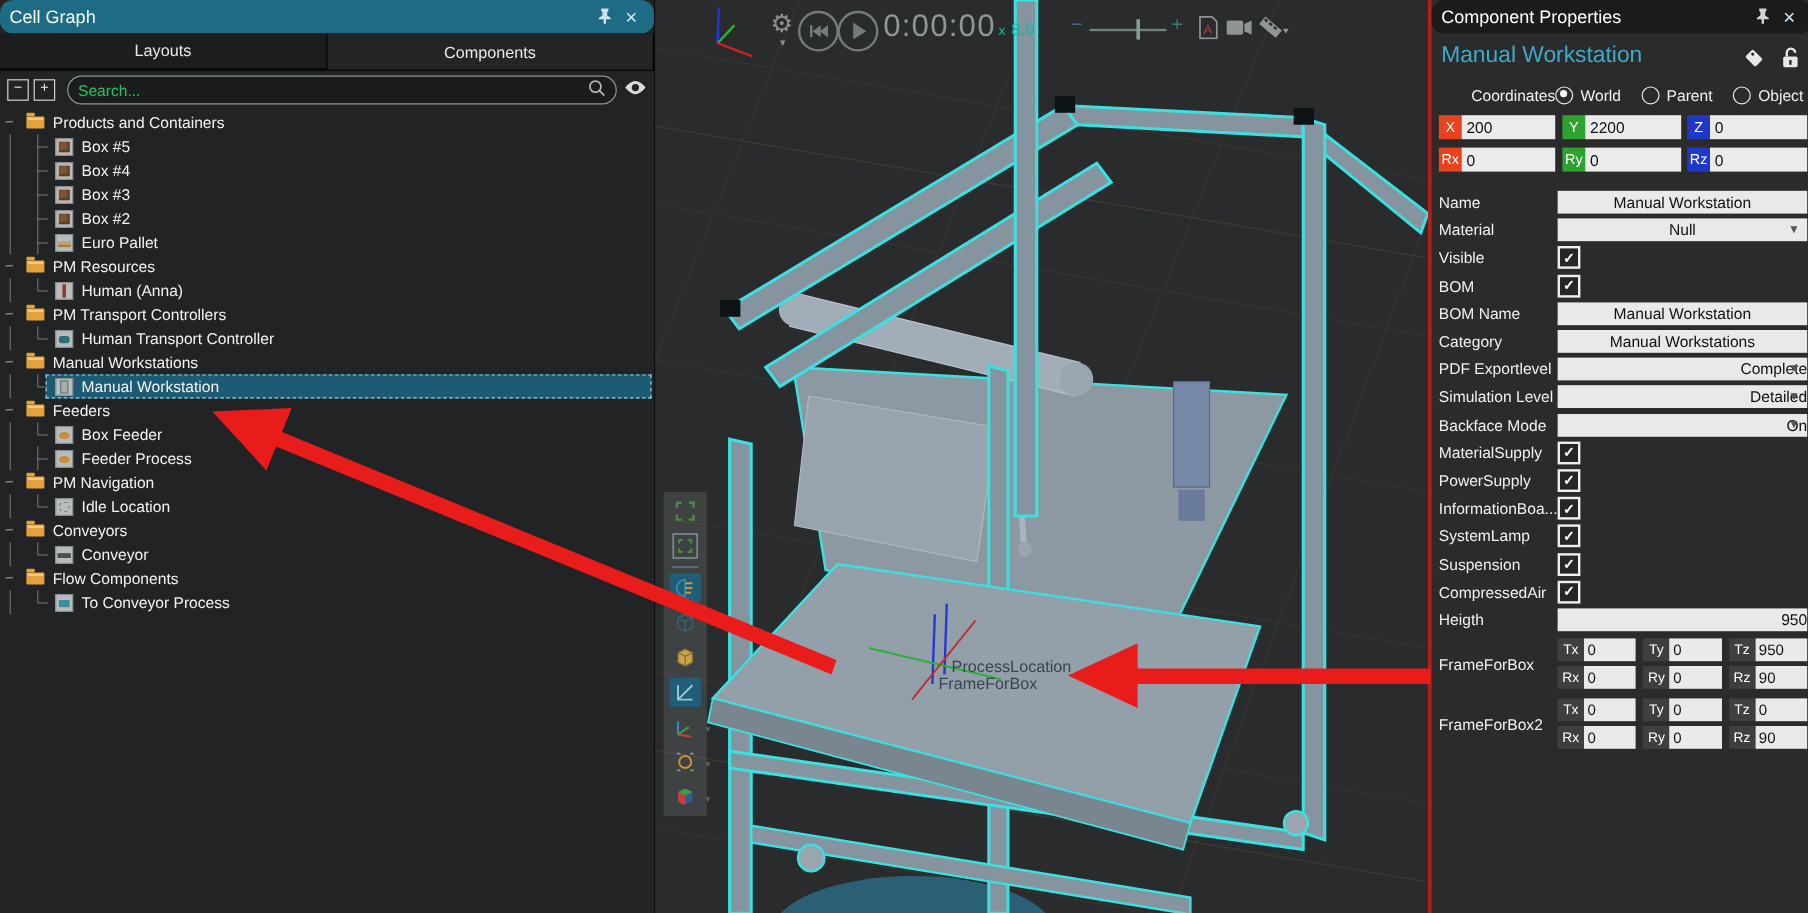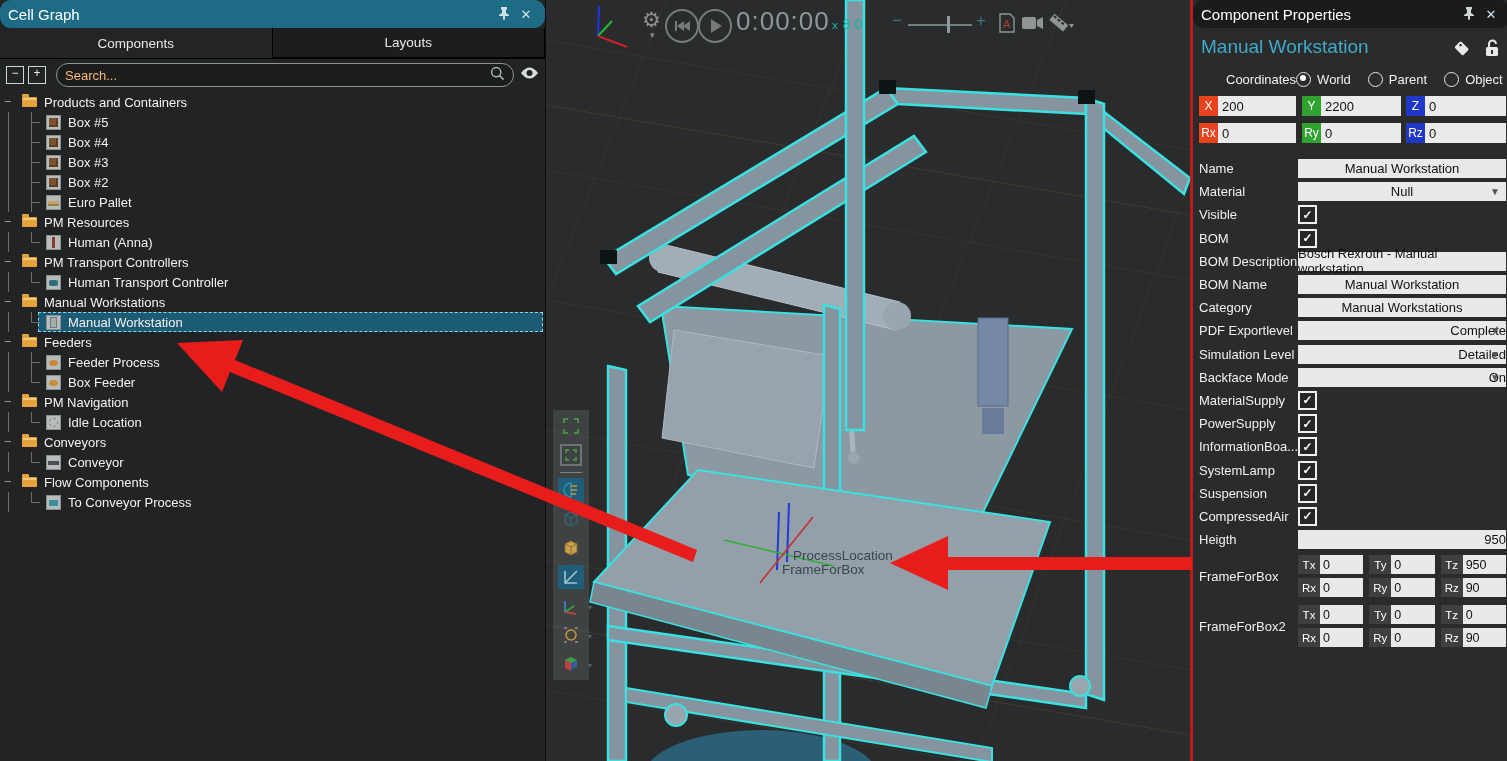--- a/index.html
+++ b/index.html
@@ -12,21 +12,21 @@
   .ph-title{flex:1;}
   .ph-ico{width:22px;text-align:center;color:#cfe2ea;font-size:13px;cursor:pointer;}
   #tabs{display:flex;height:30px;background:#161616;border-bottom:1px solid #000;}
   .tab{flex:1;display:flex;align-items:center;justify-content:center;font-size:13.5px;color:#e8e8e8;border-right:1px solid #000;}
   .tab.active{background:#232425;}
   .tab.inactive{background:#1d1d1e;border-bottom:1px solid #000;}
   #searchrow{height:32px;display:flex;align-items:center;padding:0 6px;background:#222324;}
   .sqbtn{width:16px;height:16px;border:1.5px solid #cfd4d4;color:#e8e8e8;font-size:12px;line-height:13px;
          text-align:center;margin-right:4px;background:transparent;}
   #searchpill{flex:1;height:22px;margin:0 6px;border:1.5px solid #8d9494;border-radius:12px;background:#1b1c1c;
-         display:flex;align-items:center;padding:0 8px;color:#fdba74;font-size:13px;}
+         display:flex;align-items:center;padding:0 8px;color:#22c55e;font-size:13px;}
   #searchpill .ph{flex:1;}
   
   #tree{position:absolute;top:92px;left:0;right:0;bottom:0;overflow:hidden;}
   .tree-row{position:relative;height:20px;display:flex;align-items:center;font-size:13px;color:#f2f2f2;}
   .tree-row .tlabel{position:relative;z-index:2;white-space:nowrap;}
   .expander{position:absolute;left:4px;top:0;height:20px;line-height:19px;color:#9a9a9a;font-size:13px;z-index:2;}
   .ficon{position:relative;z-index:2;width:15px;height:10px;background:#e3a23c;border-radius:1px;margin:0 7px 0 22px;}
   .ficon::before{content:"";position:absolute;top:-3px;left:0;width:7px;height:3px;background:#e3a23c;border-radius:1px 1px 0 0;}
   .ficon::after{content:"";position:absolute;top:1px;left:1px;right:1px;height:2px;background:#f6c878;}
   .rootline{position:absolute;left:8px;top:0;bottom:0;width:1px;background:#6d6d6d;z-index:1;}
@@ -110,22 +110,22 @@
     <div class="panel-header">
       <span class="ph-title">Cell Graph</span>
       <span class="ph-ico">
         <svg width="12" height="14" viewBox="0 0 12 14">
             <path d="M3 1h6v2l-1 1v3l3 2v1H7v3.5L6 14l-1-.5V10H1V9l3-2V4L3 3z" fill="#cfe2ea"></path>
           </svg>
       </span>
       <span class="ph-ico">✕</span>
     </div>
     <div id="tabs">
+      <div class="tab inactive">Layouts</div>
       <div class="tab active">Components</div>
-      <div class="tab inactive">Layouts</div>
     </div>
     <div id="searchrow">
       <div class="sqbtn">−</div>
       <div class="sqbtn">+</div>
       <div id="searchpill">
         <span class="ph">Search...</span>
         <span>
           <svg width="15" height="15" viewBox="0 0 15 15">
               <circle cx="6.2" cy="6.2" r="4.6" fill="none" stroke="#aeb4b4" stroke-width="1.5"></circle>
               <line x1="9.6" y1="9.6" x2="13.6" y2="13.6" stroke="#aeb4b4" stroke-width="1.5"></line>
@@ -214,33 +214,33 @@
           <span class="vline"></span>
           <span class="tick"></span>
           <span class="ti ti-workstation"></span>
           <span class="tlabel">Manual Workstation</span>
         </div>
         <div class="tree-row folder">
           <span class="expander">−</span>
           <span class="ficon"></span>
           <span class="tlabel">Feeders</span>
         </div>
+        <div class="tree-row item last">
+          <span class="rootline"></span>
+          <span class="vline"></span>
+          <span class="tick"></span>
+          <span class="ti ti-feeder"></span>
+          <span class="tlabel">Box Feeder</span>
+        </div>
         <div class="tree-row item">
           <span class="rootline"></span>
           <span class="vline"></span>
           <span class="tick"></span>
           <span class="ti ti-feeder"></span>
           <span class="tlabel">Feeder Process</span>
-        </div>
-        <div class="tree-row item last">
-          <span class="rootline"></span>
-          <span class="vline"></span>
-          <span class="tick"></span>
-          <span class="ti ti-feeder"></span>
-          <span class="tlabel">Box Feeder</span>
         </div>
         <div class="tree-row folder">
           <span class="expander">−</span>
           <span class="ficon"></span>
           <span class="tlabel">PM Navigation</span>
         </div>
         <div class="tree-row item last">
           <span class="rootline"></span>
           <span class="vline"></span>
           <span class="tick"></span>
@@ -547,26 +547,20 @@
         </div>
         <div class="prow">
           <span class="plabel">Visible</span>
           <div class="pcheck">✓</div>
         </div>
         <div class="prow">
           <span class="plabel">BOM</span>
           <div class="pcheck">✓</div>
         </div>
         <div class="prow">
-          <span class="plabel">BOM Description</span>
-          <div class="pfield">
-            <span>Bosch Rexroth - Manual workstation</span>
-          </div>
-        </div>
-        <div class="prow">
           <span class="plabel">BOM Name</span>
           <div class="pfield">
             <span>Manual Workstation</span>
           </div>
         </div>
         <div class="prow">
           <span class="plabel">Category</span>
           <div class="pfield">
             <span>Manual Workstations</span>
           </div>

